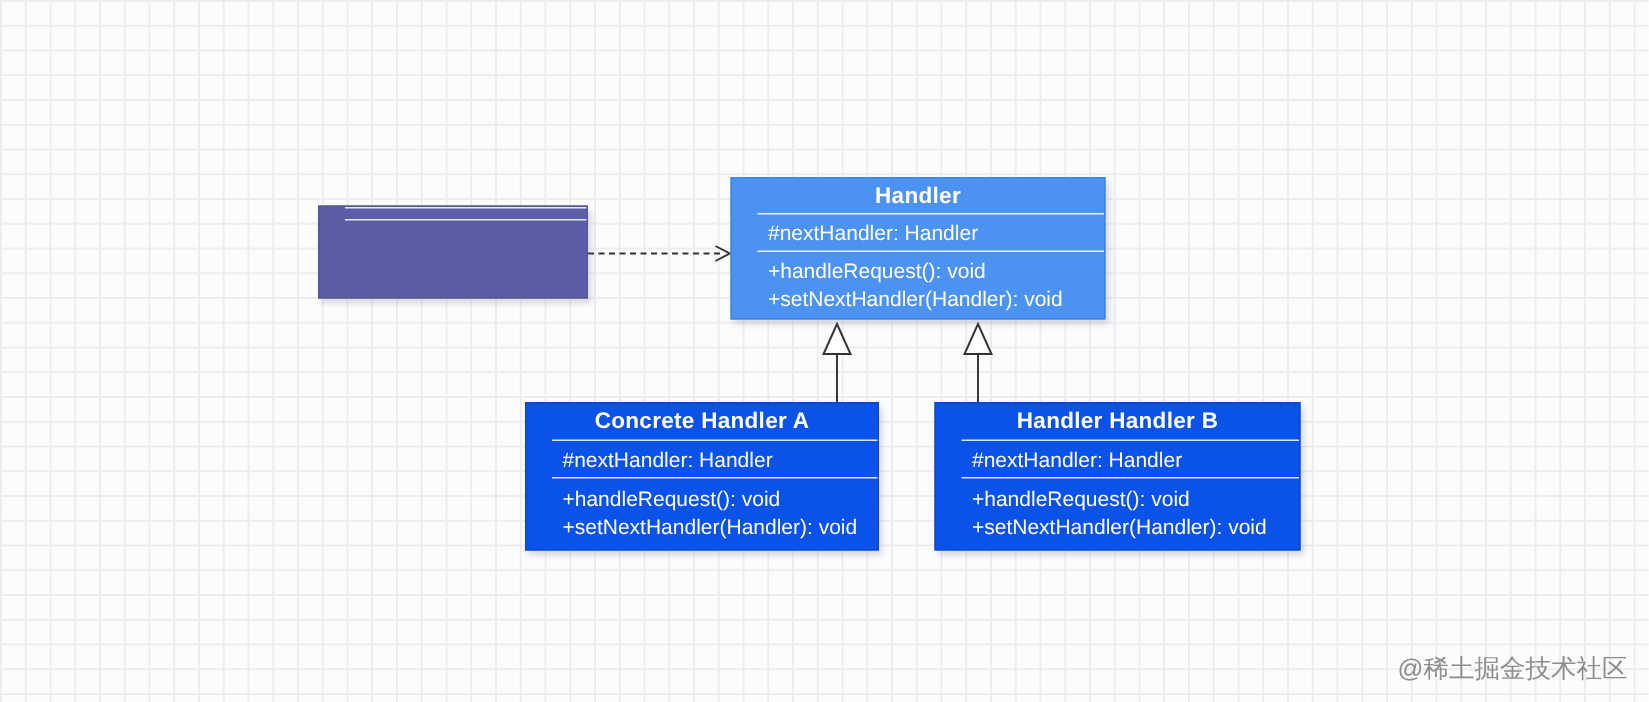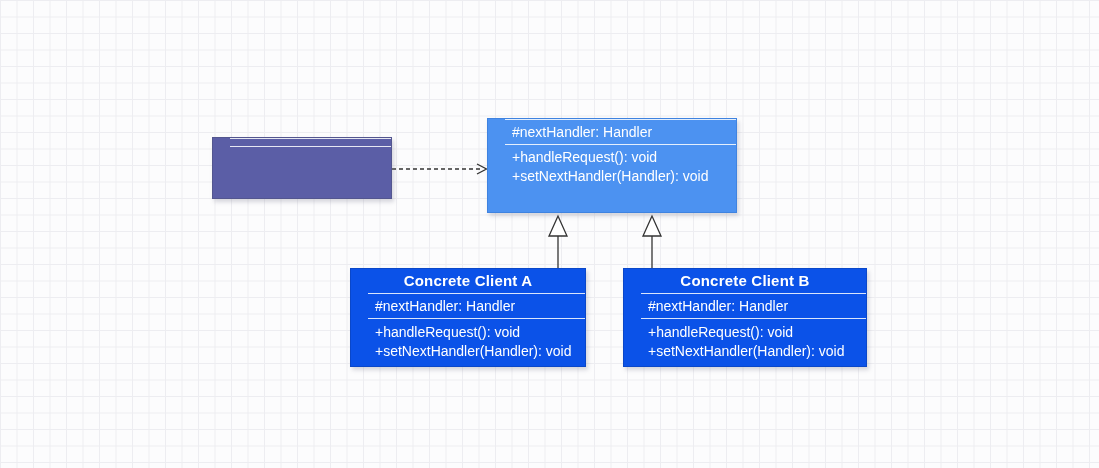--- a/index.html
+++ b/index.html
@@ -84,45 +84,47 @@
       <path d="M652,216 L643,236 L661,236 Z" fill="#ffffff" stroke="#333333" stroke-width="1.3"></path>
     </g>
   </svg>
 
   <div class="uml client">
     <div class="cmp mid"></div>
     <div class="cmp bot"></div>
   </div>
 
   <div class="uml handler">
+    <div class="hd">Handler</div>
     <div class="cmp attrs">
       <div class="row">#nextHandler: Handler</div>
     </div>
     <div class="cmp methods">
       <div class="row">+handleRequest(): void</div>
       <div class="row">+setNextHandler(Handler): void</div>
     </div>
   </div>
 
   <div class="uml concrete concrete-a">
-    <div class="hd">Concrete Client A</div>
+    <div class="hd">Concrete Handler A</div>
     <div class="cmp attrs">
       <div class="row">#nextHandler: Handler</div>
     </div>
     <div class="cmp methods">
       <div class="row">+handleRequest(): void</div>
       <div class="row">+setNextHandler(Handler): void</div>
     </div>
   </div>
 
   <div class="uml concrete concrete-b">
-    <div class="hd">Concrete Client B</div>
+    <div class="hd">Handler Handler B</div>
     <div class="cmp attrs">
       <div class="row">#nextHandler: Handler</div>
     </div>
     <div class="cmp methods">
       <div class="row">+handleRequest(): void</div>
       <div class="row">+setNextHandler(Handler): void</div>
     </div>
   </div>
 
+  <div class="watermark">@稀土掘金技术社区</div>
 
 </div>
 
 </body></html>

